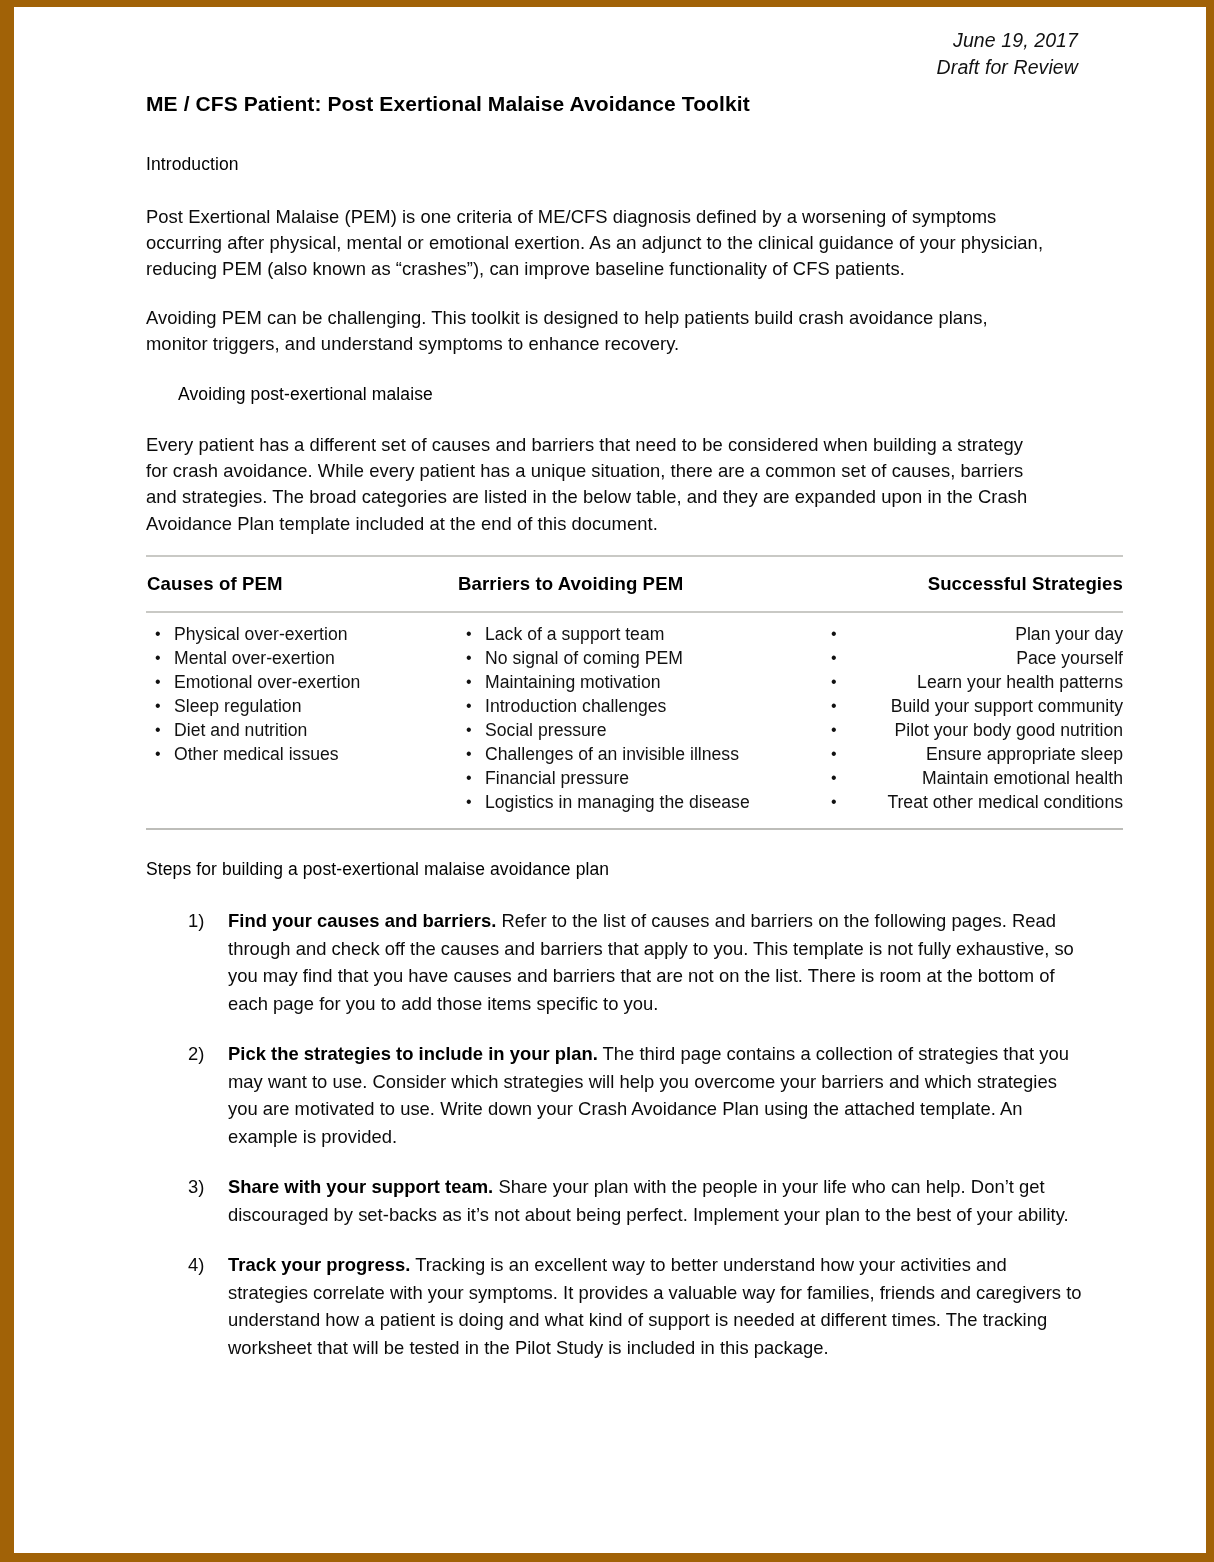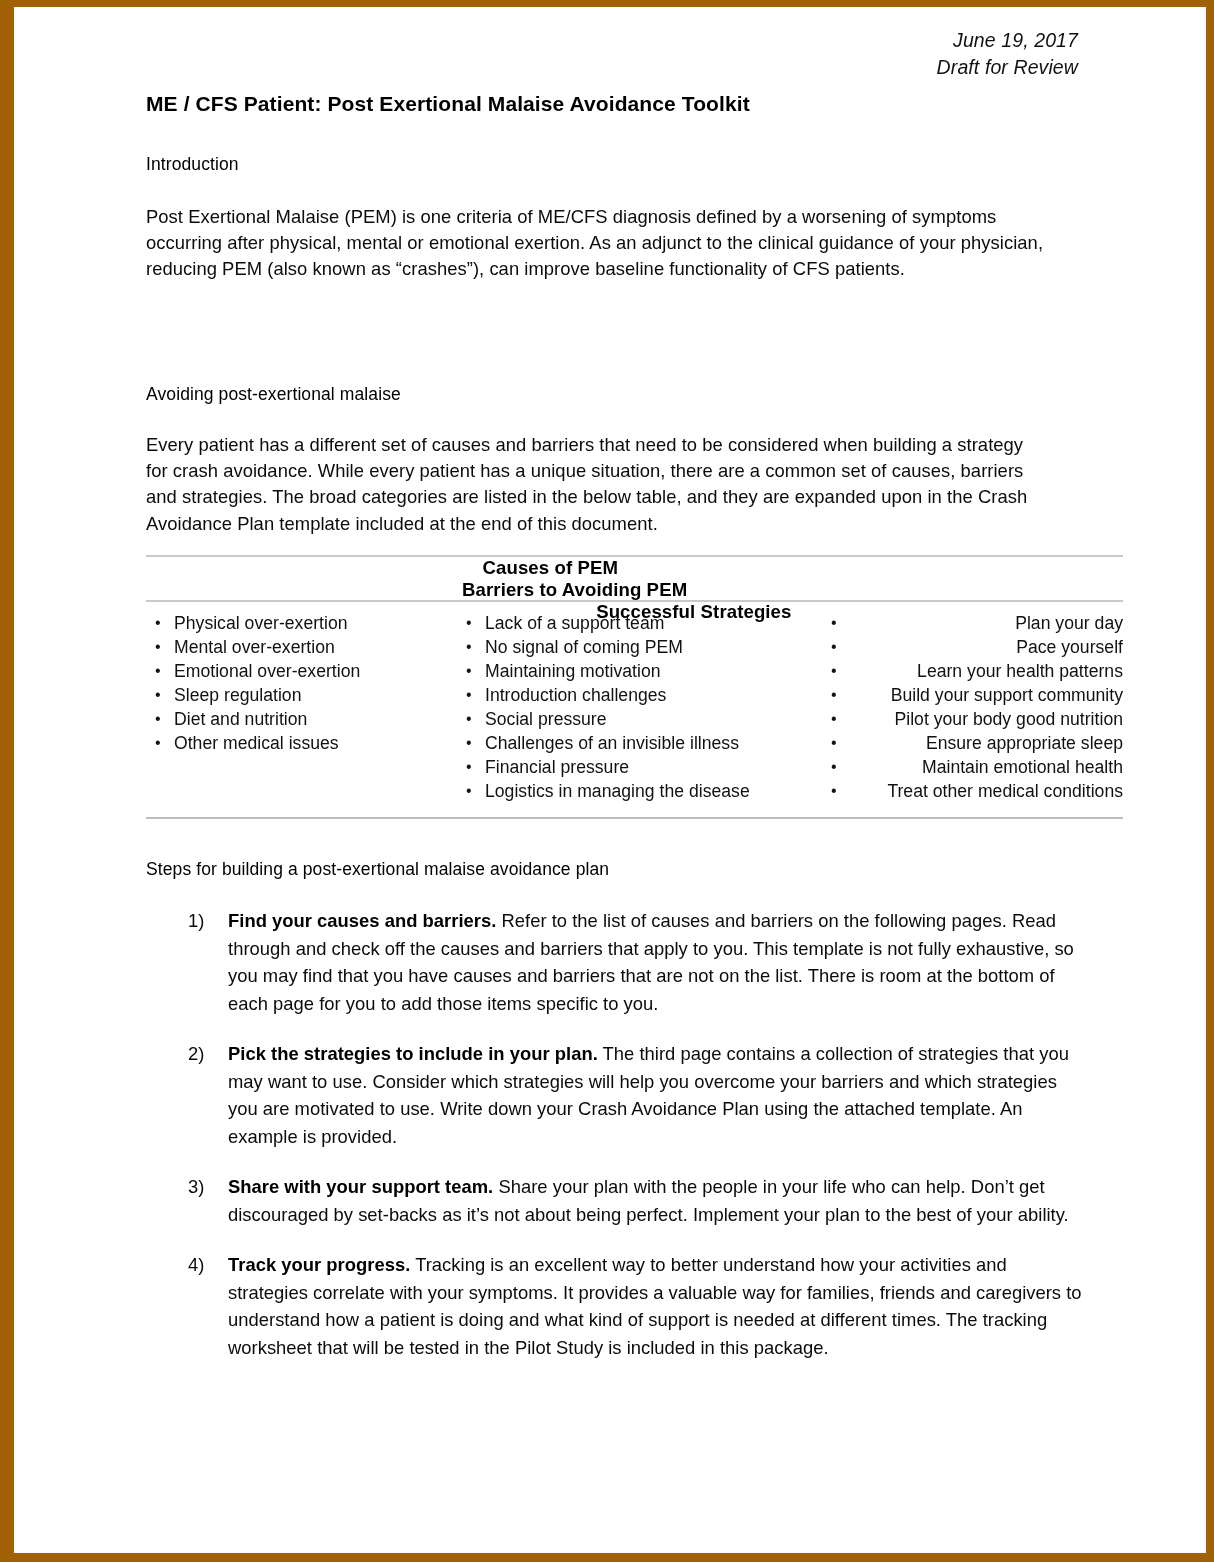--- a/index.html
+++ b/index.html
@@ -65,21 +65,21 @@
 
   .sec-head {
     position: absolute;
     left: 132px;
     font-size: 17.5px;
     font-weight: normal;
     color: #000;
     letter-spacing: 0.1px;
   }
   .sec-head.intro { top: 147px; }
-  .sec-head.avoid { top: 377px; }
+  .sec-head.avoid { top: 377px; margin-left: 32px; }
   .sec-head.steps { top: 852px; }
 
   
   .para {
     position: absolute;
     left: 132px;
     width: 910px;
     font-size: 18.4px;
     line-height: 26.2px;
     color: #0b0b0b;
@@ -99,23 +99,22 @@
   }
   .rule {
     height: 0;
     border-top: 2px solid #c9c9c5;
     width: 100%;
   }
   .rule.bottom { border-top: 2px solid #bdbdb9; }
 
   .thead {
     display: flex;
-    height: 43px;
+    height: 54px;
     align-items: center;
-    flex-direction: column;
   }
   .tbody {
     display: flex;
     padding-top: 9px;
     padding-bottom: 14px;
     min-height: 188px;
     box-sizing: border-box;
   }
   .col { box-sizing: border-box; }
   .col.c1 { width: 306px; padding-left: 1px; }
@@ -189,20 +188,21 @@
 
       <div class="doc-header">
         <div>June 19, 2017</div>
         <div>Draft for Review</div>
       </div>
 
       <div class="doc-title">ME / CFS Patient: Post Exertional Malaise Avoidance Toolkit</div>
 
       <div class="sec-head intro">Introduction</div>
       <div class="para p1">Post Exertional Malaise (PEM) is one criteria of ME/CFS diagnosis defined by a worsening of symptoms occurring after physical, mental or emotional exertion.  As an adjunct to the clinical guidance of your physician, reducing PEM (also known as “crashes”), can improve baseline functionality of CFS patients.</div>
+      <div class="para p2">Avoiding PEM can be challenging.  This toolkit is designed to help patients build crash avoidance plans, monitor triggers, and understand symptoms to enhance recovery.</div>
 
       <div class="sec-head avoid">Avoiding post-exertional malaise</div>
       <div class="para p3">Every patient has a different set of causes and barriers that need to be considered when building a strategy for crash avoidance.  While every patient has a unique situation, there are a common set of causes, barriers and strategies.  The broad categories are listed in the below table, and they are expanded upon in the Crash Avoidance Plan template included at the end of this document.</div>
 
       <div class="pem-table">
         <div class="rule"></div>
         <div class="thead">
           <div class="col c1">
             <span class="col-head">Causes of PEM</span>
           </div>

